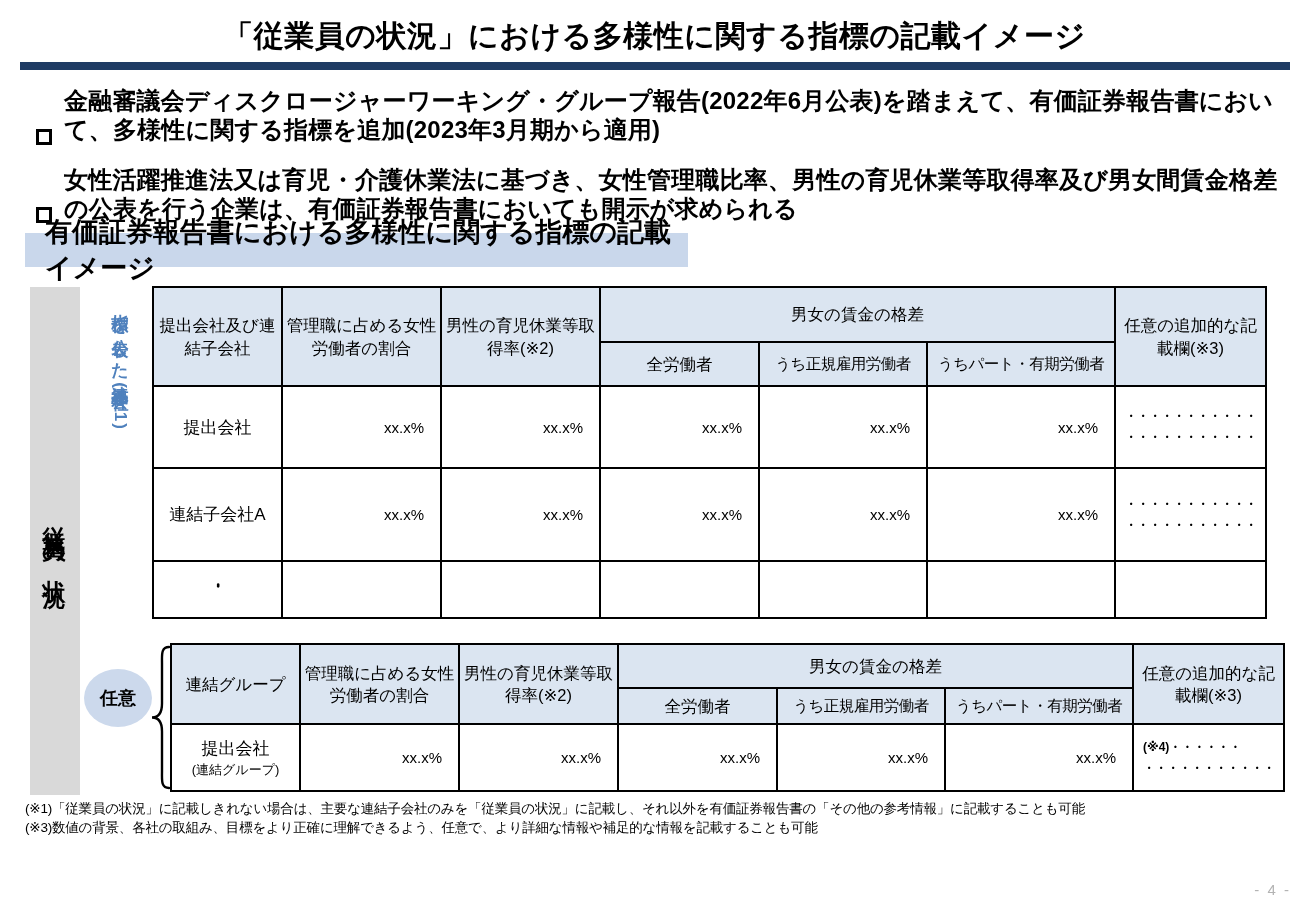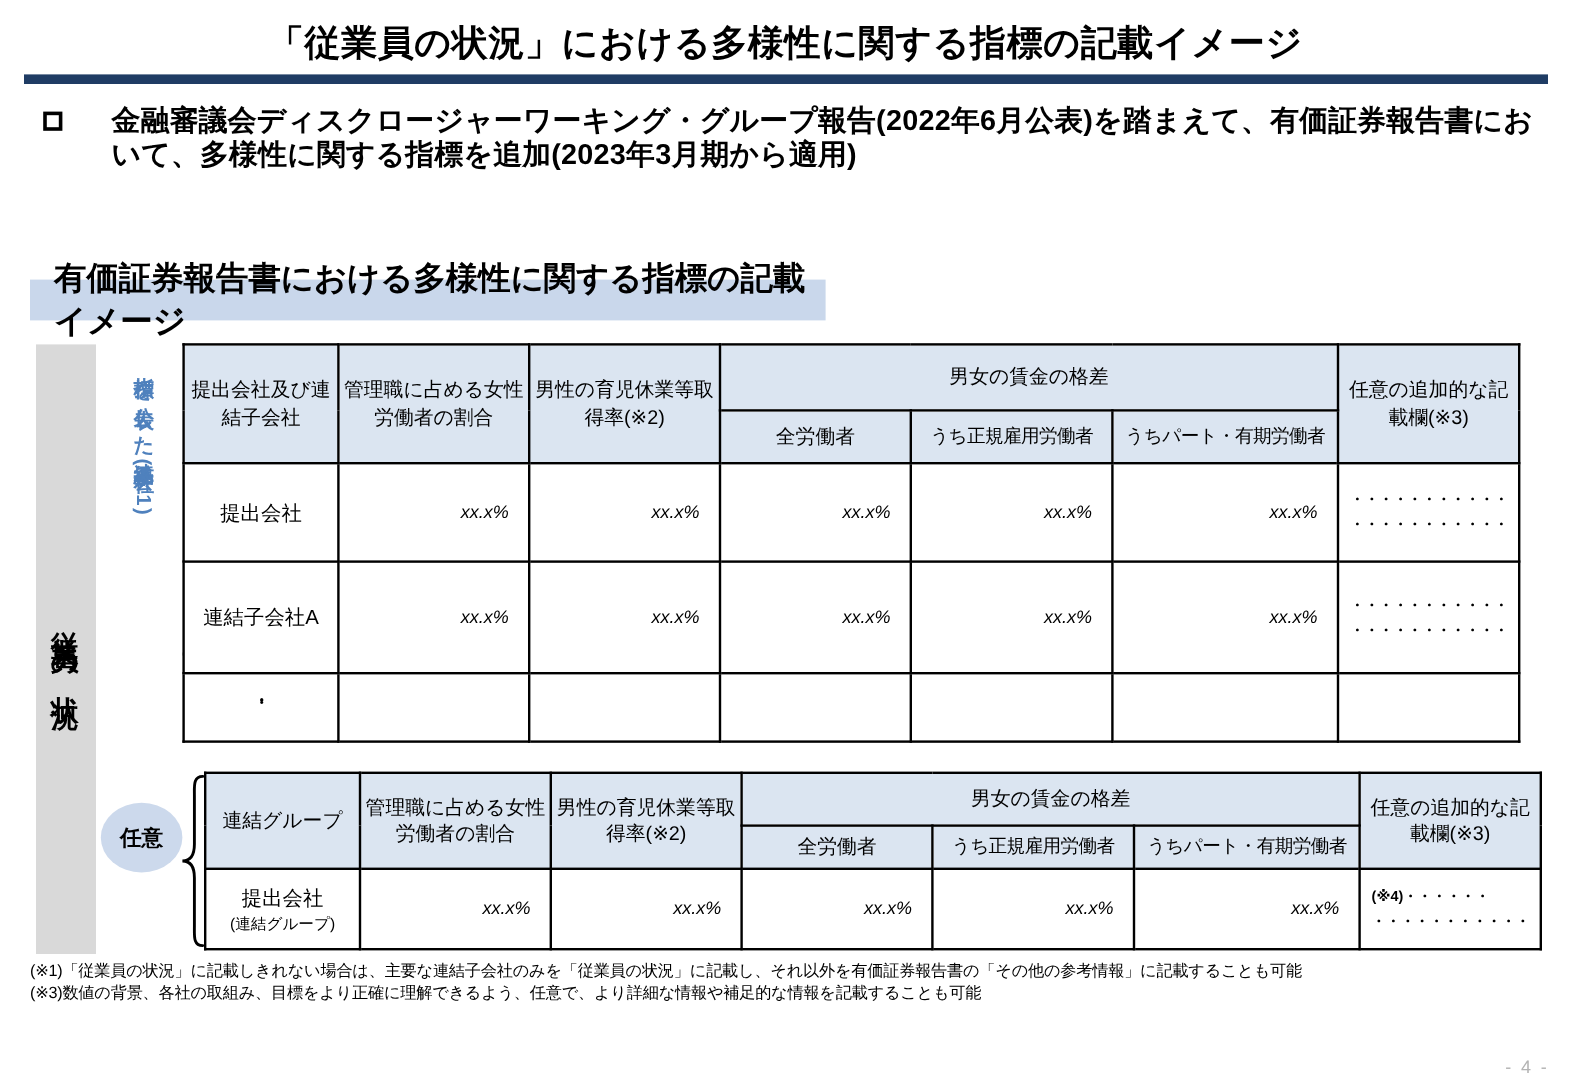--- a/index.html
+++ b/index.html
@@ -17,21 +17,21 @@
     position: absolute; top: 16px; left: 0; width: 100%;
     text-align: center; font-size: 30px; font-weight: 700; letter-spacing: 0.5px;
   }
   .title-rule {
     position: absolute; top: 62px; left: 20px; width: 1270px; height: 8px;
     background: #1f3c64;
   }
 
   
   .bullets { position: absolute; top: 86px; left: 36px; width: 1250px; }
-  .bullet { display: flex; align-items: flex-start; margin-bottom: 20px; gap: 29px; }
+  .bullet { display: flex; align-items: flex-end; margin-bottom: 20px; }
   .bullet-sq {
     flex: 0 0 auto; width: 16px; height: 16px; border: 3.5px solid #000;
     margin: 7px 12px 0 0; background: #fff;
   }
   .bullet-text { font-size: 24px; font-weight: 600; line-height: 1.22; letter-spacing: 0.2px; }
 
   
   .section-bar {
     position: absolute; top: 233px; left: 25px; width: 663px; height: 34px;
     background: #c9d7eb; display: flex; align-items: center; padding-left: 20px;
@@ -83,21 +83,21 @@
   .tbl-1 .band1 { height: 55px; }
   .tbl-1 .band2 th { height: 44px; }
   .tbl-1 .r1 td { height: 82px; }
   .tbl-1 .r2 td { height: 93px; }
   .tbl-1 .r3 td { height: 57px; }
   .tbl-2 .band1 { height: 44px; }
   .tbl-2 .band2 th { height: 36px; }
   .tbl-2 .r1 td { height: 67px; }
   td.lbl { text-align: center; vertical-align: middle; font-size: 17px; }
   td.lbl .sub { font-size: 13px; display: block; margin-top: 1px; }
-  td.val { text-align: right; vertical-align: middle; font-size: 15px; padding-right: 16px; font-style: italic; }
+  td.val { text-align: right; vertical-align: middle; font-size: 15px; padding-right: 16px; }
   td.note { vertical-align: middle; padding: 4px 4px 4px 9px; font-size: 12px; font-weight: 700; line-height: 1.75; letter-spacing: 0; white-space: nowrap; }
   td.dots-cell { vertical-align: top; text-align: center; padding-top: 4px; }
   .vdots { writing-mode: vertical-rl; font-size: 13px; font-weight: 700; letter-spacing: 1px; display: inline-block; }
 
   
   .footnotes { position: absolute; top: 799px; left: 25px; width: 1272px; }
   .footnote { font-size: 13.5px; line-height: 1.42; letter-spacing: -0.2px; }
 
   .page-num {
     position: absolute; right: 18px; bottom: 6px;
@@ -109,20 +109,24 @@
 
 <div class="slide">
 
   <div class="title">「従業員の状況」における多様性に関する指標の記載イメージ</div>
   <div class="title-rule"></div>
 
   <div class="bullets">
     <div class="bullet">
       <span class="bullet-sq"></span>
       <span class="bullet-text">金融審議会ディスクロージャーワーキング・グループ報告(2022年6月公表)を踏まえて、有価証券報告書において、多様性に関する指標を追加(2023年3月期から適用)</span>
+    </div>
+    <div class="bullet">
+      <span class="bullet-sq"></span>
+      <span class="bullet-text">女性活躍推進法又は育児・介護休業法に基づき、女性管理職比率、男性の育児休業等取得率及び男女間賃金格差の公表を行う企業は、有価証券報告書においても開示が求められる</span>
     </div>
   </div>
 
   <div class="section-bar">
     <span>有価証券報告書における多様性に関する指標の記載イメージ</span>
   </div>
 
   <div class="gray-bar">
     <span class="v-label">従業員の状況</span>
   </div>

